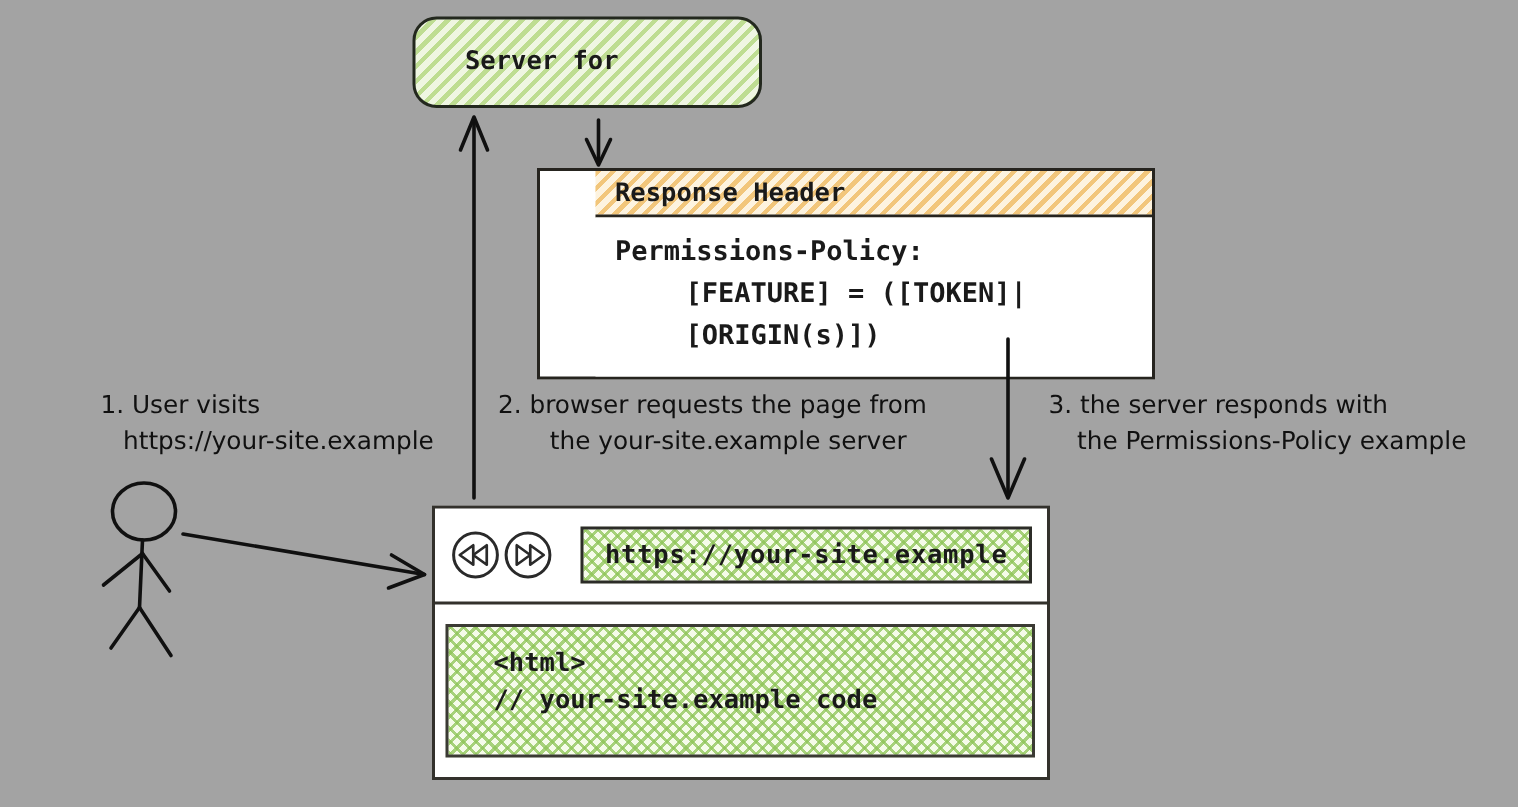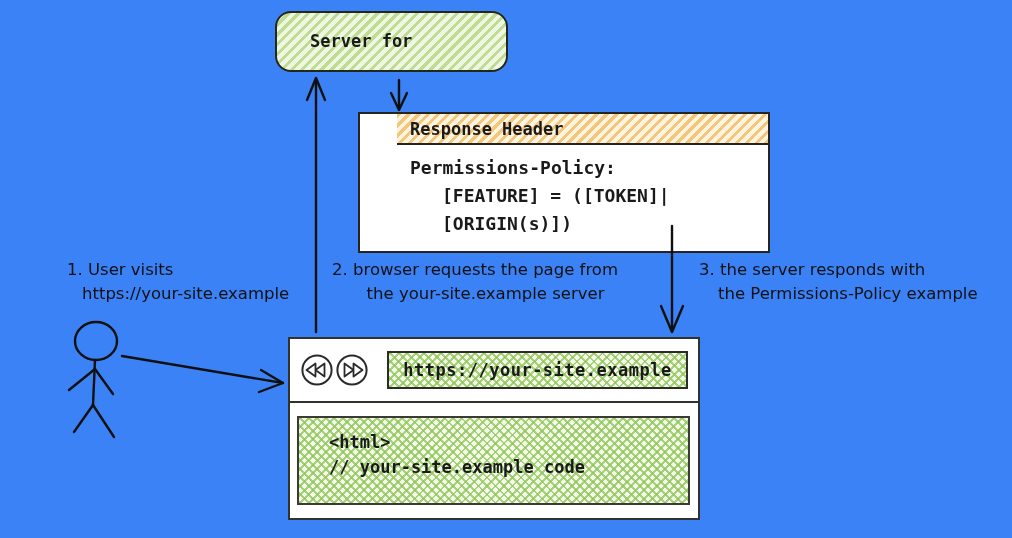--- a/index.html
+++ b/index.html
@@ -1,17 +1,17 @@
 <!DOCTYPE html>
 <html><head>
 <meta charset="utf-8">
 <style>
   html, body { margin:0; padding:0; background:#fff; }
   .canvas {
-    position:relative; width:1012px; height:538px; background:#3b82f6;
+    position:relative; width:1012px; height:538px; background:#a3a3a3;
     font-family:"DejaVu Sans Mono", monospace; color:#1a1a1a; overflow:hidden;
   }
   
   .hatch-green {
     background-color:#eff6e2;
     background-image:repeating-linear-gradient(135deg, #bedd92 0 3px, rgba(0,0,0,0) 3px 7px);
   }
   .hatch-orange {
     background-color:#fdf3df;
     background-image:repeating-linear-gradient(135deg, #f2c67b 0 3px, rgba(0,0,0,0) 3px 7px);
@@ -35,21 +35,21 @@
     border:2px solid #26241f; box-sizing:border-box; background:#fff;padding-left:37px;
   }
   .response-title {
     height:31px; line-height:31px; border-bottom:2px solid #26241f;
     font-weight:bold; font-size:17px; padding-left:13px; box-sizing:border-box;
   }
   .response-body {
     padding:9px 8px 13px 13px; font-weight:bold; font-size:18px; line-height:1.55;
     background:#fff;
   }
-  .response-body .indent { margin-left:32px; }
+  .response-body .indent { margin-left:47px; }
 
   .hand { font-family:"DejaVu Sans", sans-serif; font-size:16.5px; line-height:1.45; color:#101010; }
   .step { position:absolute; white-space:nowrap; }
   .step .l2 { display:block; }
   .step1 { left:67px;  top:258px; }
   .step1 .l2 { margin-left:15px; }
   .step2 { left:332px; top:258px;text-align:center; }
   .step2 .l2 { margin-left:21px; }
   .step3 { left:699px; top:258px; }
   .step3 .l2 { margin-left:19px; }

